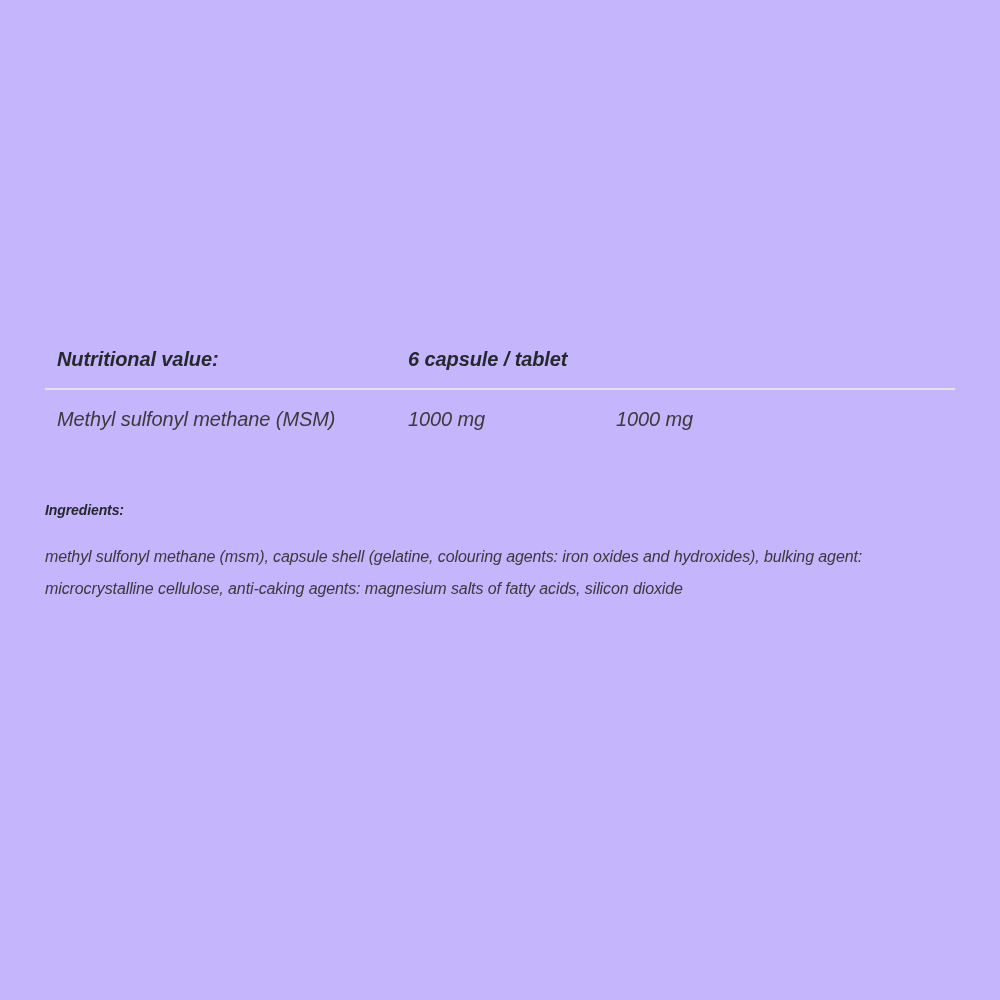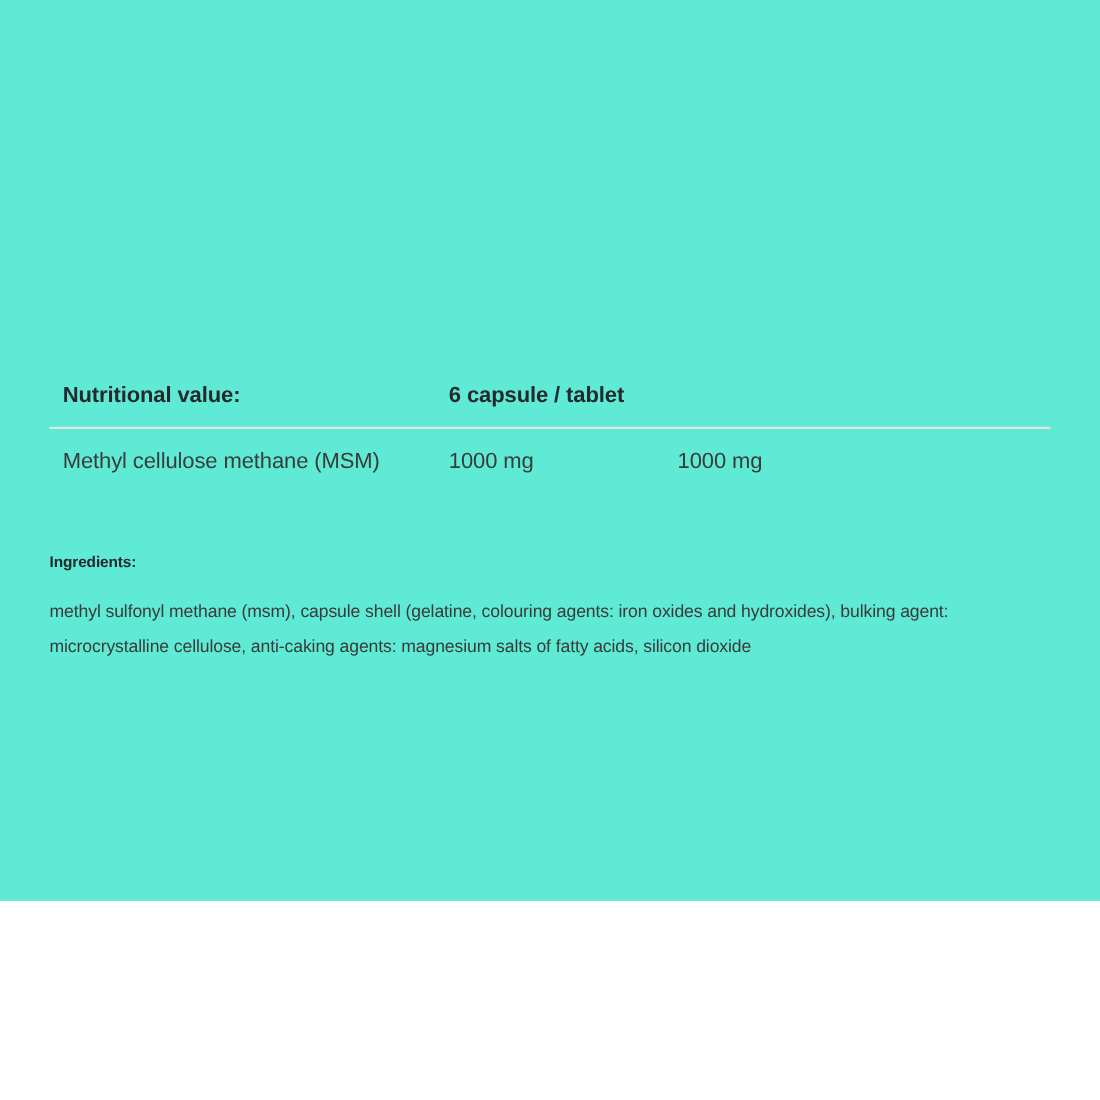--- a/index.html
+++ b/index.html
@@ -4,23 +4,24 @@
 <style>
   html, body {
     margin: 0;
     padding: 0;
     background: #ffffff;
     font-family: "Liberation Sans", sans-serif;
   }
   .page {
     position: relative;
     width: 1000px;
-    height: 819px;
-    background: #5eead4;
+    height: 1000px;
+    background: #c4b5fd;
     overflow: hidden;
+    font-style: italic;
   }
   .content {
     padding: 0 45px;
   }
   
   .nutrition {
     margin-top: 346px;
   }
   .nv-row {
     display: grid;
@@ -71,21 +72,21 @@
 
 <div class="page">
   <div class="content">
 
     <section class="nutrition">
       <div class="nv-row nv-head">
         <div class="nv-cell">Nutritional value:</div>
         <div class="nv-cell">6 capsule / tablet</div>
       </div>
       <div class="nv-row nv-data">
-        <div class="nv-cell">Methyl cellulose methane (MSM)</div>
+        <div class="nv-cell">Methyl sulfonyl methane (MSM)</div>
         <div class="nv-cell">1000 mg</div>
         <div class="nv-cell">1000 mg</div>
       </div>
     </section>
 
     <section class="ingredients">
       <h2>Ingredients:</h2>
       <p>methyl sulfonyl methane (msm), capsule shell (gelatine, colouring agents: iron oxides and hydroxides), bulking agent: microcrystalline cellulose, anti-caking agents: magnesium salts of fatty acids, silicon dioxide</p>
     </section>
 

